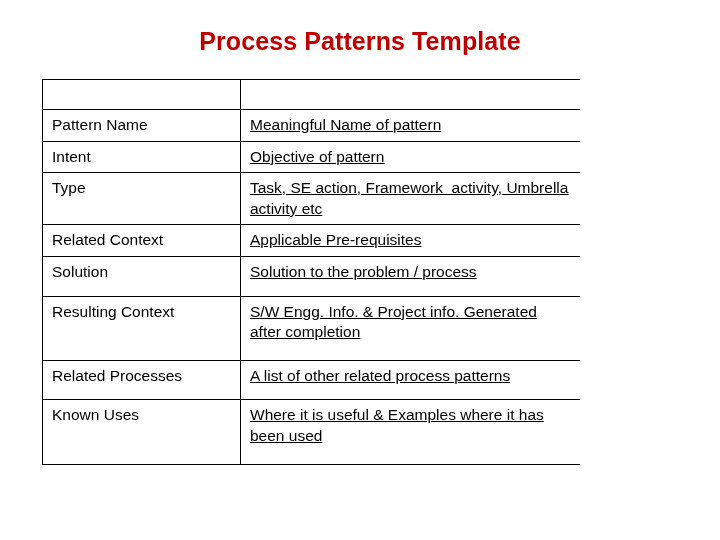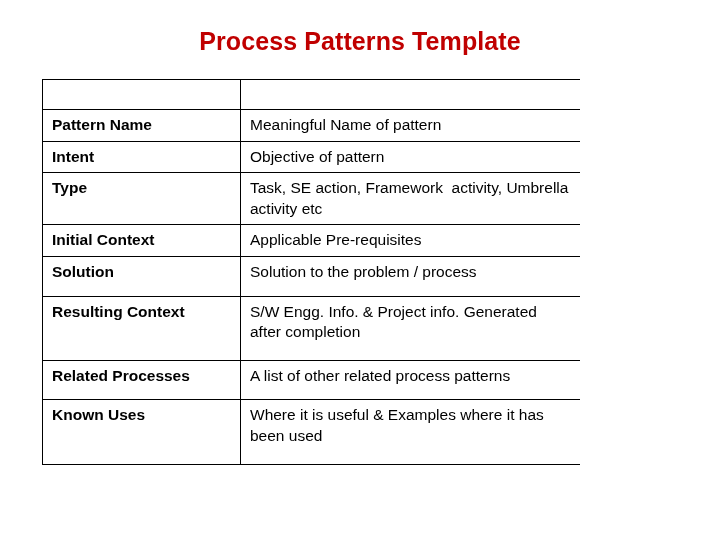--- a/index.html
+++ b/index.html
@@ -60,27 +60,28 @@
   table.pattern-table td {
     border: 1.4px solid #000000;
     vertical-align: top;
     padding: 5px 8px 5px 9px;
     font-size: 15.5px;
     line-height: 1.33;
     color: #000000;
   }
 
   td.cell-label {
-    font-weight: bold;
+    font-weight: normal;
     padding-left: 10px;
   }
 
   td.cell-value {
     font-weight: normal;
     padding-left: 9px;
+    text-decoration: underline;
   }
 
   
   tr.row-header td {
     height: 21px;
     padding-top: 4px;
     padding-bottom: 4px;
   }
 
   
@@ -132,21 +133,21 @@
 
         <tr>
           <td class="cell-label">Type</td>
           <td class="cell-value">
             <span class="value-line">Task, SE action, Framework  activity, Umbrella</span>
             <span class="value-line">activity etc</span>
           </td>
         </tr>
 
         <tr>
-          <td class="cell-label">Initial Context</td>
+          <td class="cell-label">Related Context</td>
           <td class="cell-value">
             <span class="value-line">Applicable Pre-requisites</span>
           </td>
         </tr>
 
 
         <tr class="row-tall">
           <td class="cell-label">Solution</td>
           <td class="cell-value">
             <span class="value-line">Solution to the problem / process</span>

